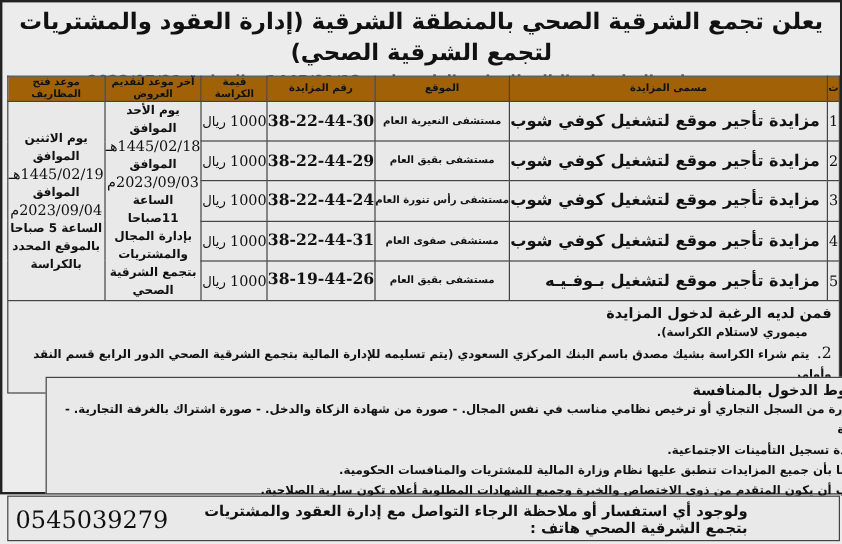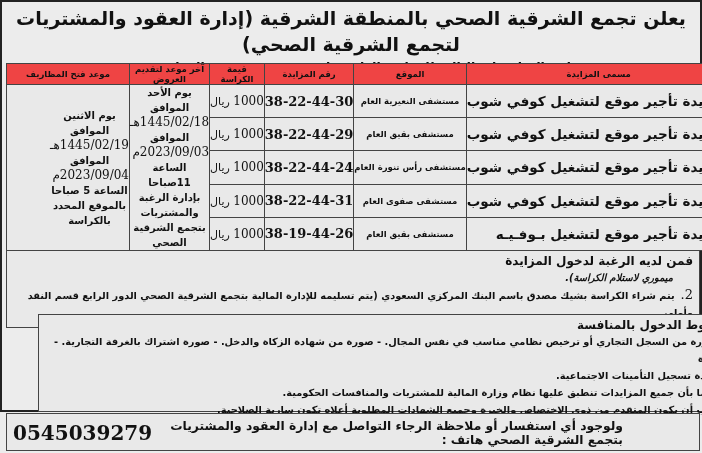--- a/index.html
+++ b/index.html
@@ -3,43 +3,43 @@
 <meta charset="utf-8">
 <style>
   * { box-sizing: border-box; margin: 0; padding: 0; }
   html, body { width: 702px; height: 453px; overflow: hidden; background: #ececec; }
   body { font-family: "DejaVu Sans", sans-serif; color: #111; direction: rtl; }
   .page { position: relative; width: 702px; height: 412px; border: 2px solid #222; background: #ececec; }
   .title { text-align: center; font-weight: bold; font-size: 19px; line-height: 26px; padding-top: 3px; letter-spacing: -0.3px; }
   .subtitle { text-align: center; font-weight: bold; font-size: 12.5px; line-height: 18px; margin-top: 2px; }
   table.tenders { position: absolute; top: 61px; left: 4px; width: 694px; border-collapse: collapse; background: #e9e9e9; }
   table.tenders td, table.tenders th { border: 1px solid #444; }
-  table.tenders th { height: 15px; font-size: 8.5px; font-weight: bold; text-align: center; background: #ef4444; }
+  table.tenders th { height: 15px; font-size: 8.5px; font-weight: bold; text-align: center; background: #a16207; }
   td.num { width: 24px; text-align: center; font-family: "DejaVu Serif", serif; font-size: 12px; }
   td.name { width: 203px; font-weight: bold; font-size: 13.5px; text-align: right; padding-right: 6px; white-space: nowrap; }
   td.loc { width: 104px; font-size: 8.5px; font-weight: bold; text-align: center; white-space: nowrap; }
   td.tno { width: 83px; font-family: "DejaVu Serif", serif; font-weight: bold; font-size: 13px; text-align: center; direction: ltr; white-space: nowrap; }
   td.price { width: 55px; font-size: 11px; text-align: center; white-space: nowrap; }
   td.price .amt { font-family: "DejaVu Serif", serif; font-size: 12px; margin-top: 39px; }
   td.deadline, td.opening { vertical-align: middle; text-align: center; font-weight: bold; font-size: 10px; line-height: 15px; }
   td.deadline { width: 115px; }
-  td.opening { width: 110px; padding-left: 43px; }
-  .dt { font-family: "DejaVu Serif", serif; font-weight: normal; font-size: 12px; text-align: right; }
+  td.opening { width: 110px; }
+  .dt { font-family: "DejaVu Serif", serif; font-weight: normal; font-size: 12px; }
   tr.row td { height: 30px; }
   .section { position: absolute; left: 4px; width: 694px; border: 1px solid #444; background: #e9e9e9; padding: 2px 6px; }
   .sec1 { top: 248px; height: 78px; }
   .sec2 { top: 312px; height: 98px; margin-left: 32px; }
   .sec3 { top: 411px; height: 38px; }
   .sec-head { font-weight: bold; font-size: 12px; line-height: 16px; }
   .p { font-size: 9.8px; font-weight: bold; line-height: 17px; }
   .p .n { font-family: "DejaVu Serif", serif; font-size: 13px; font-weight: normal; margin-left: 6px; }
-  .p.indent { padding-right: 20px; font-style: italic; }
+  .p.indent { padding-right: 20px; }
   .contact { display: flex; align-items: center; justify-content: flex-start; height: 34px; padding-right: 70px; }
   .contact .ct { font-weight: bold; font-size: 12.3px; }
-  .contact .ph { font-family: "DejaVu Serif", serif; font-weight: bold; font-size: 20px; margin-right: 6px; direction: ltr; }
+  .contact .ph { font-family: "DejaVu Serif", serif; font-weight: normal; font-size: 20px; margin-right: 6px; direction: ltr; }
 </style>
 </head>
 <body>
 
 <div class="page">
   <div class="title">يعلن تجمع الشرقية الصحي بالمنطقة الشرقية (إدارة العقود والمشتريات لتجمع الشرقية الصحي)</div>
   <div class="subtitle">عن تمديد طرح المنافسات التالية للمزايدة العامة بتاريخ 1445/01/13هـ الموافق 2023/07/31م</div>
 
   <table class="tenders">
     <thead>
@@ -60,21 +60,21 @@
         <td class="loc">مستشفى النعيرية العام</td>
         <td class="tno">38-22-44-30</td>
         <td class="price"><span class="amt">1000</span> <span>ريال</span></td>
         <td class="deadline" rowspan="5">
           <div>يوم الأحد</div>
           <div>الموافق</div>
           <div class="dt">1445/02/18هـ</div>
           <div>الموافق</div>
           <div class="dt">2023/09/03م</div>
           <div>الساعة 11صباحا</div>
-          <div>بإدارة الرغبة والمشتريات</div>
+          <div>بإدارة المجال والمشتريات</div>
           <div>بتجمع الشرقية الصحي</div>
         </td>
         <td class="opening" rowspan="5">
           <div>يوم الاثنين</div>
           <div>الموافق</div>
           <div class="dt">1445/02/19هـ</div>
           <div>الموافق</div>
           <div class="dt">2023/09/04م</div>
           <div>الساعة 5 صباحا</div>
           <div>بالموقع المحدد بالكراسة</div>

